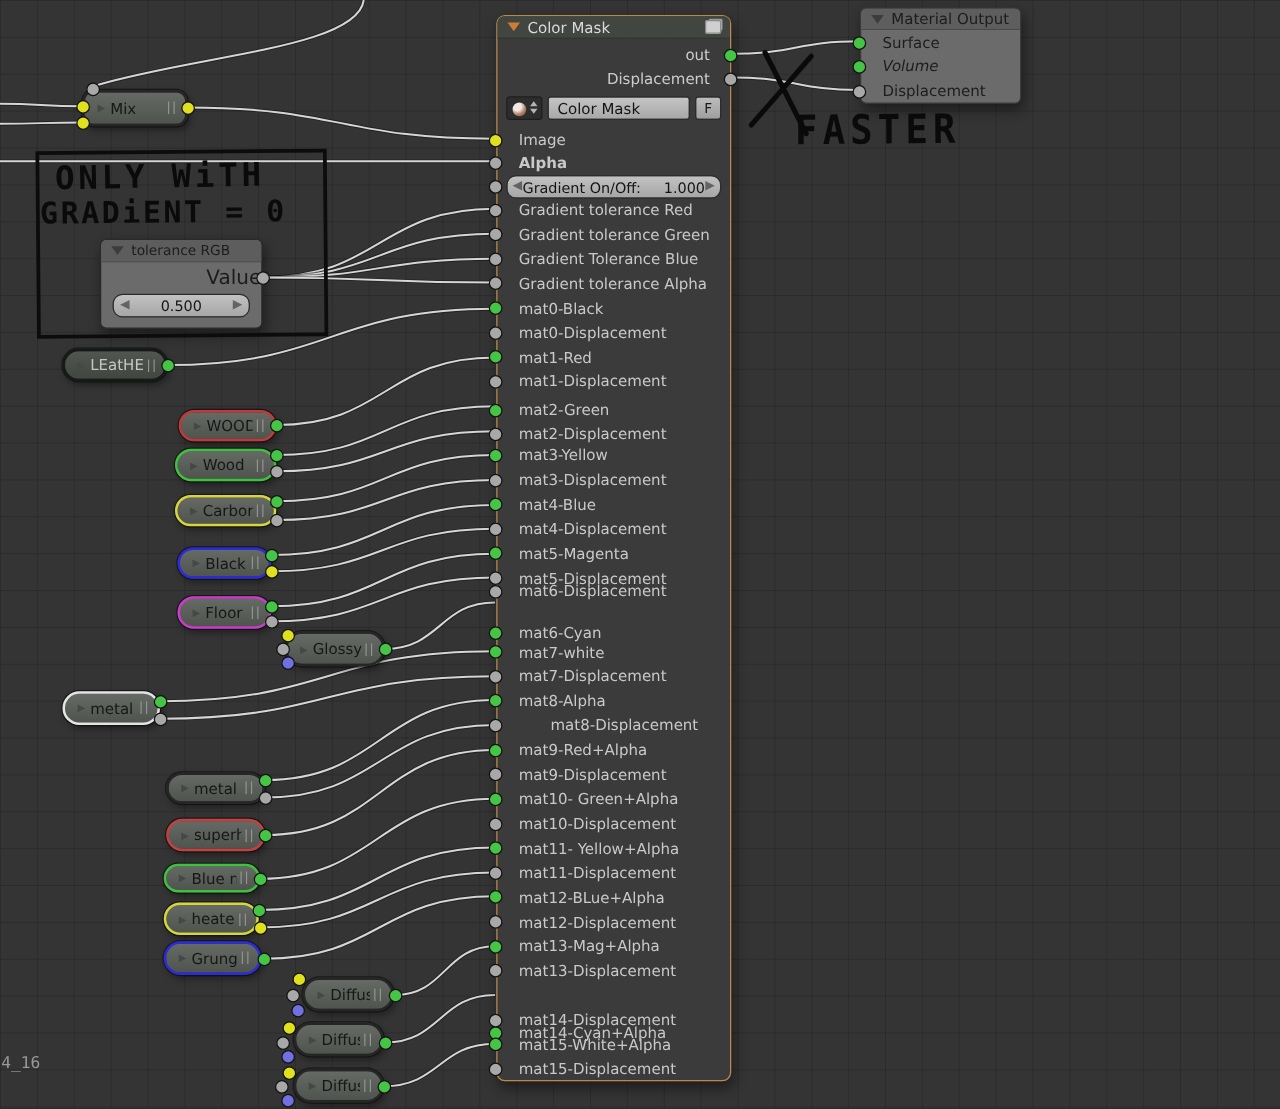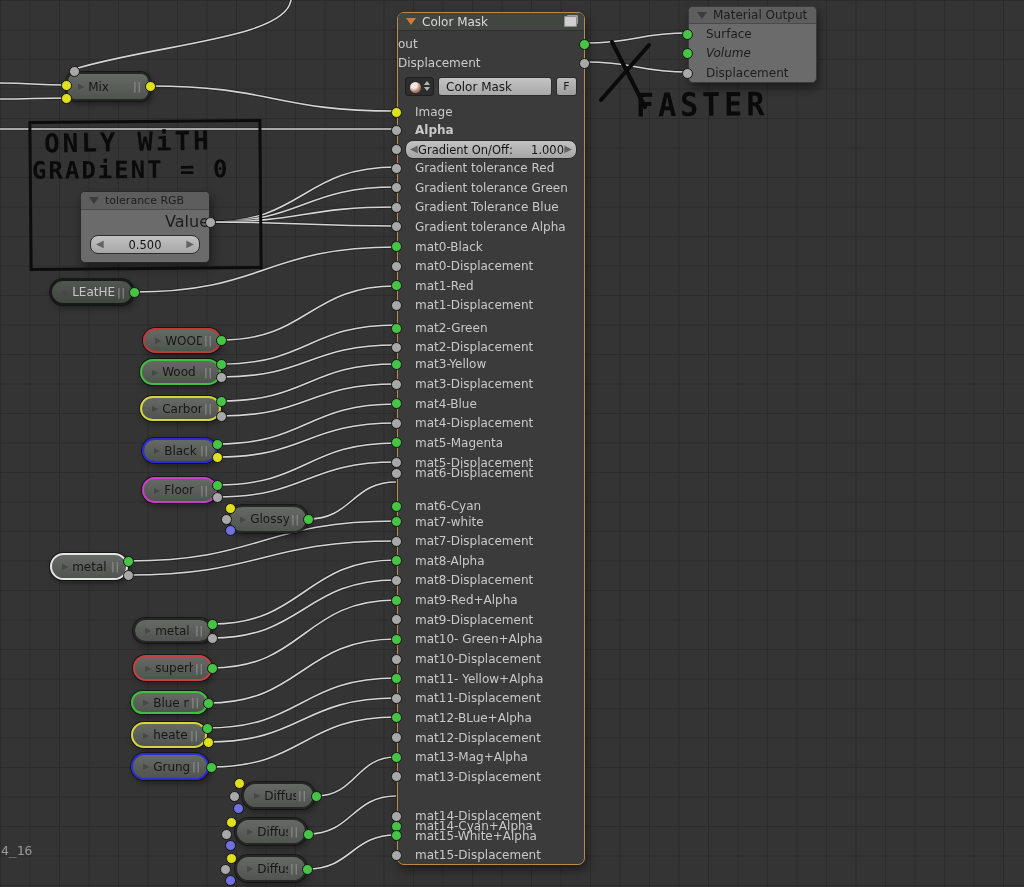--- a/index.html
+++ b/index.html
@@ -37,21 +37,21 @@
   .pill.light-text{background:linear-gradient(180deg,#515651,#414641);}
 
   
   #color-mask{left:397px;top:12px;width:188px;height:853px;
     background:rgba(60,60,60,0.94);border:1.5px solid #bb8a4a;border-radius:7px;}
   #cm-header{height:17px;background:#414641;border-bottom:1px solid #2e2e2e;}
   #cm-header .title{font-size:12px;color:#d9d9d9;}
   #cm-badge{position:absolute;right:7px;top:3px;width:13px;height:11px;background:#cfcfcf;
     border-radius:2px;box-shadow:inset 0 0 0 1px #8b8b8b, 2px -2px 0 -1px #9c9c9c;}
   .cm-out-row{position:absolute;right:0;height:18px;display:flex;align-items:center;
-    width:100%;}
+    justify-content:flex-end;width:100%;}
   .cm-out-row .lbl{font-size:12px;color:#cccccc;margin-right:16px;}
   #cm-name-row{position:absolute;left:7px;right:7px;top:64px;height:19px;display:flex;gap:4px;}
   #cm-mat-icon{width:27px;background:#2d2d2d;border-radius:3px;border:1px solid #1e1e1e;
     position:relative;flex:0 0 auto;}
   #cm-mat-icon .sphere{position:absolute;left:4px;top:4px;width:11px;height:11px;border-radius:50%;
     background:radial-gradient(circle at 35% 30%, #f3e9e4 0 30%, #b08068 60%, #6d4f43 100%);}
   #cm-mat-icon .ud{position:absolute;right:3px;top:3px;}
   #cm-mat-icon .ud i{display:block;width:0;height:0;border-left:3px solid transparent;border-right:3px solid transparent;}
   #cm-mat-icon .ud i.up{border-bottom:4px solid #b5b5b5;margin-bottom:2px;}
   #cm-mat-icon .ud i.dn{border-top:4px solid #b5b5b5;}
@@ -441,21 +441,21 @@
           <span class="lbl">mat7-white</span>
         </div>
         <div class="cm-in-row" style="top: 519.16px;">
           <span class="socket" style="left: -7px; top: 3.5px; background: rgb(168, 168, 168);"></span>
           <span class="lbl">mat7-Displacement</span>
         </div>
         <div class="cm-in-row" style="top: 538.8px;">
           <span class="socket" style="left: -7px; top: 3.5px; background: rgb(70, 196, 70);"></span>
           <span class="lbl">mat8-Alpha</span>
         </div>
-        <div class="cm-in-row" style="top: 558.44px;">
+        <div class="cm-in-row" style="top: 558.44px; justify-content: center;">
           <span class="socket" style="left: -7px; top: 3.5px; background: rgb(168, 168, 168);"></span>
           <span class="lbl">mat8-Displacement</span>
         </div>
         <div class="cm-in-row" style="top: 578.08px;">
           <span class="socket" style="left: -7px; top: 3.5px; background: rgb(70, 196, 70);"></span>
           <span class="lbl">mat9-Red+Alpha</span>
         </div>
         <div class="cm-in-row" style="top: 597.72px;">
           <span class="socket" style="left: -7px; top: 3.5px; background: rgb(168, 168, 168);"></span>
           <span class="lbl">mat9-Displacement</span>

